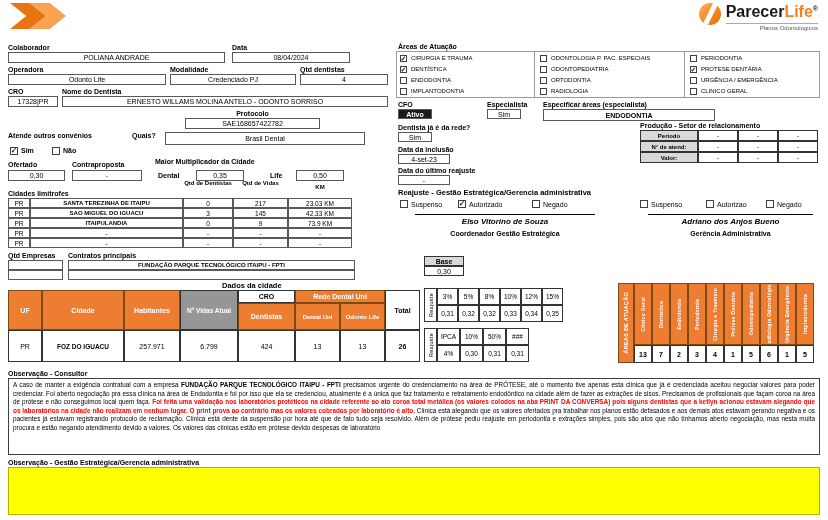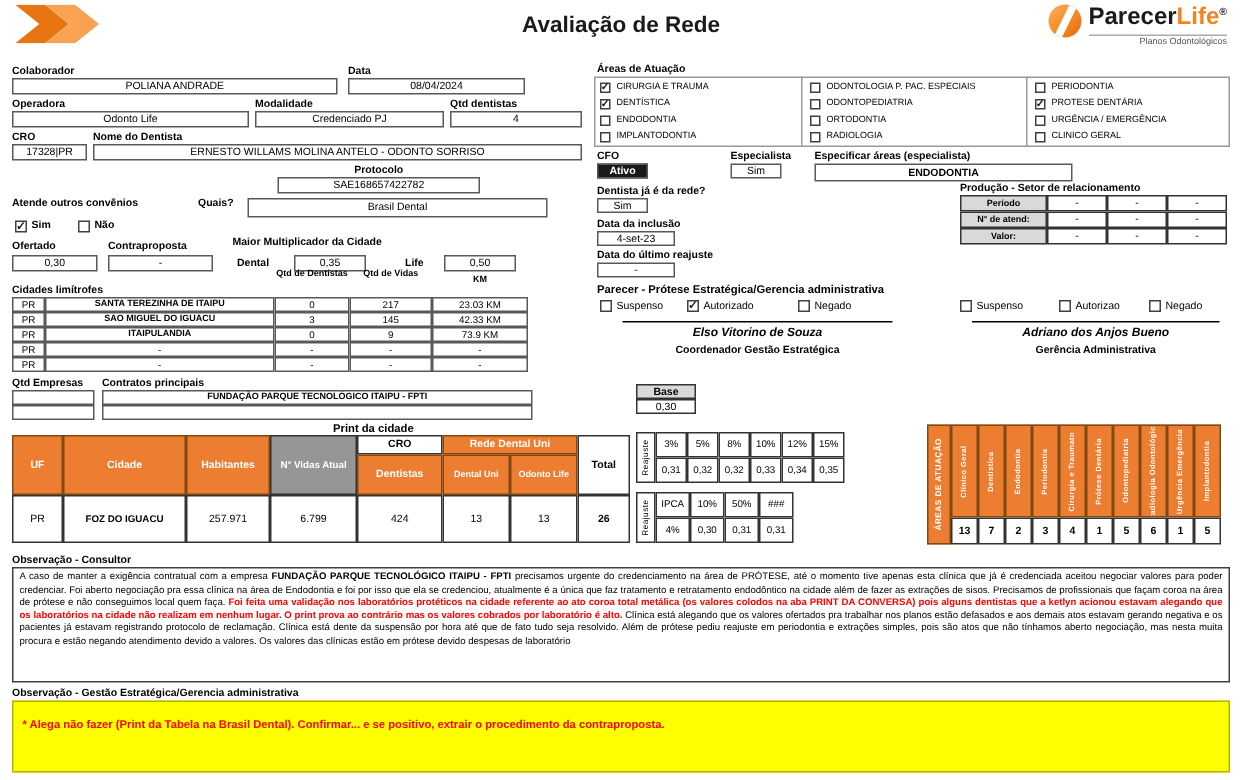--- a/index.html
+++ b/index.html
@@ -42,21 +42,20 @@
 </style>
 </head>
 <body>
 
 <div class="page">
 
   <div class="abs" style="left:10px;top:3px;width:60px;height:26px;">
     <span class="chev" style="left:0;top:0;width:36px;height:26px;background:#E87511;"></span>
     <span class="chev" style="left:20px;top:0;width:36px;height:26px;background:#F9A352;"></span>
   </div>
-  <div class="hdr-title">Avaliação de Rede</div>
   <div class="brand">
     <span class="brand-icon"></span>
     <span>
       <span class="brand-name"><span>Parecer</span><span class="life">Life</span><sup style="font-size:7px;">®</sup></span>
       <span class="brand-sub">Planos Odontológicos</span>
     </span>
   </div>
 
   <div class="lbl" style="left:8px;top:44px;">Colaborador</div>
   <div class="lbl" style="left:232px;top:44px;">Data</div>
@@ -192,21 +191,21 @@
   <div class="cell" style="left:778px;top:130px;width:40px;height:11px;">-</div>
   <div class="cell gray2" style="left:640px;top:141px;width:58px;height:11px;font-size:6px;">N° de atend:</div>
   <div class="cell" style="left:698px;top:141px;width:40px;height:11px;">-</div>
   <div class="cell" style="left:738px;top:141px;width:40px;height:11px;">-</div>
   <div class="cell" style="left:778px;top:141px;width:40px;height:11px;">-</div>
   <div class="cell gray2" style="left:640px;top:152px;width:58px;height:11px;font-size:6px;">Valor:</div>
   <div class="cell" style="left:698px;top:152px;width:40px;height:11px;">-</div>
   <div class="cell" style="left:738px;top:152px;width:40px;height:11px;">-</div>
   <div class="cell" style="left:778px;top:152px;width:40px;height:11px;">-</div>
 
-  <div class="lbl" style="left:398px;top:188px;font-size:7.5px;">Parecer - Prótese Estratégica/Gerencia administrativa</div>
+  <div class="lbl" style="left:398px;top:188px;font-size:7.5px;">Reajuste - Gestão Estratégica/Gerencia administrativa</div>
   <span class="cb" style="left:400px;top:200px;"></span>
   <div class="lbl" style="left:411px;top:201px;font-weight:normal;">Suspenso</div>
   <span class="cb" style="left:458px;top:200px;">✓</span>
   <div class="lbl" style="left:469px;top:201px;font-weight:normal;">Autorizado</div>
   <span class="cb" style="left:532px;top:200px;"></span>
   <div class="lbl" style="left:543px;top:201px;font-weight:normal;">Negado</div>
   <span class="cb" style="left:640px;top:200px;"></span>
   <div class="lbl" style="left:651px;top:201px;font-weight:normal;">Suspenso</div>
   <span class="cb" style="left:706px;top:200px;"></span>
   <div class="lbl" style="left:717px;top:201px;font-weight:normal;">Autorizao</div>
@@ -219,21 +218,21 @@
   </div>
   <div class="sig" style="left:415px;top:214px;width:180px;">
     <div class="name">Elso Vitorino de Souza</div>
     <div class="role">Coordenador Gestão Estratégica</div>
   </div>
 
   <div class="cell gray2" style="left:424px;top:256px;width:40px;height:10px;">Base</div>
   <div class="cell" style="left:424px;top:266px;width:40px;height:10px;">0,30</div>
 
   <div class="lbl" style="left:8px;top:297px;font-size:7.5px;">Cidades</div>
-  <div class="lbl" style="left:222px;top:281px;font-size:7.5px;">Print da cidade</div>
+  <div class="lbl" style="left:222px;top:281px;font-size:7.5px;">Dados da cidade</div>
 
   <div class="cell orange" style="left:8px;top:290px;width:34px;height:40px;">UF</div>
   <div class="cell orange" style="left:42px;top:290px;width:82px;height:40px;">Cidade</div>
   <div class="cell orange" style="left:124px;top:290px;width:56px;height:40px;">Habitantes</div>
   <div class="cell gray" style="left:180px;top:290px;width:58px;height:40px;font-size:6.5px;white-space:normal;text-align:center;">N° Vidas Atual</div>
   <div class="cell hdrb" style="left:238px;top:290px;width:57px;height:13px;">CRO</div>
   <div class="cell orange" style="left:238px;top:303px;width:57px;height:27px;">Dentistas</div>
   <div class="cell orange" style="left:295px;top:290px;width:90px;height:13px;">Rede Dental Uni</div>
   <div class="cell orange" style="left:295px;top:303px;width:45px;height:27px;font-size:6px;white-space:normal;text-align:center;">Dental Uni</div>
   <div class="cell orange" style="left:340px;top:303px;width:45px;height:27px;font-size:6px;white-space:normal;text-align:center;">Odonto Life</div>
@@ -318,16 +317,15 @@
   <div class="cell hdrb" style="left:742px;top:345px;width:18px;height:18px;">5</div>
   <div class="cell hdrb" style="left:760px;top:345px;width:18px;height:18px;">6</div>
   <div class="cell hdrb" style="left:778px;top:345px;width:18px;height:18px;">1</div>
   <div class="cell hdrb" style="left:796px;top:345px;width:18px;height:18px;">5</div>
 
   <div class="lbl" style="left:8px;top:370px;">Observação - Consultor</div>
   <div class="obs-box" style="left:8px;top:378px;width:812px;height:77px;"><span>A caso de manter a exigência contratual com a empresa </span><span class="b">FUNDAÇÃO PARQUE TECNOLÓGICO ITAIPU - FPTI</span><span> precisamos urgente do credenciamento na área de PRÓTESE, até o momento tive apenas esta clínica que já é credenciada aceitou negociar valores para poder credenciar. Foi aberto negociação pra essa clínica na área de Endodontia e foi por isso que ela se credenciou, atualmente é a única que faz tratamento e retratamento endodôntico na cidade além de fazer as extrações de sisos. Precisamos de profissionais que façam coroa na área de prótese e não conseguimos local quem faça. </span><span class="rb">Foi feita uma validação nos laboratórios protéticos na cidade referente ao ato coroa total metálica (os valores colodos na aba PRINT DA CONVERSA) pois alguns dentistas que a ketlyn acionou estavam alegando que os laboratórios na cidade não realizam em nenhum lugar. O print prova ao contrário mas os valores cobrados por laboratório é alto.</span><span> Clínica está alegando que os valores ofertados pra trabalhar nos planos estão defasados e aos demais atos estavam gerando negativa e os pacientes já estavam registrando protocolo de reclamação. Clínica está dente da suspensão por hora até que de fato tudo seja resolvido. Além de prótese pediu reajuste em periodontia e extrações simples, pois são atos que não tínhamos aberto negociação, mas nesta muita procura e estão negando atendimento devido a valores. Os valores das clínicas estão em prótese devido despesas de laboratório</span></div>
 
   <div class="lbl" style="left:8px;top:459px;">Observação - Gestão Estratégica/Gerencia administrativa</div>
   <div class="yellow-box" style="left:8px;top:467px;width:812px;height:48px;">
-    <div class="l2">* Alega não fazer (Print da Tabela na Brasil Dental). Confirmar... e se positivo, extrair o procedimento da contraproposta.</div>
   </div>
 
 </div>
 
 </body></html>

